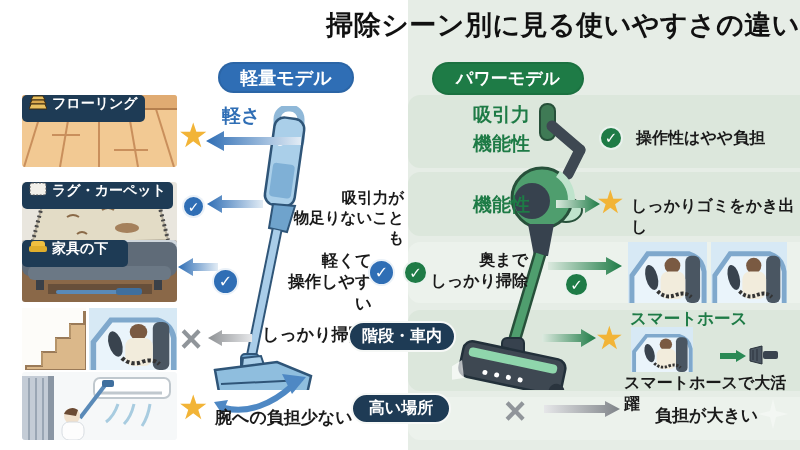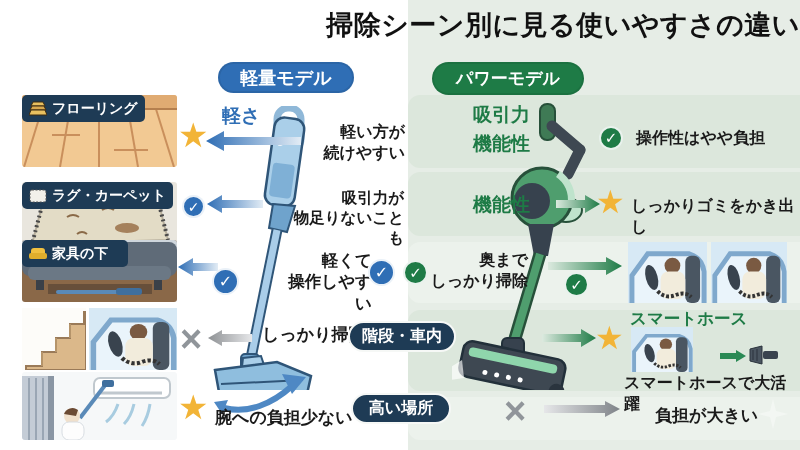--- a/index.html
+++ b/index.html
@@ -9,21 +9,21 @@
   
   .panel{left:408px;top:0;width:392px;height:450px;background:#e6ede6;}
   .band{left:408px;width:392px;border-radius:12px 0 0 12px;}
   .band.dark{background:#dce7dc;}
   .band.light{background:#ecf2ec;}
   
   .title{left:0;top:7px;width:800px;text-align:right;font-size:27px;font-weight:800;color:#111;letter-spacing:.5px;}
   
   .scene{left:22px;width:155px;border-radius:3px;overflow:hidden;}
   .scene svg{display:block;}
-  .scene-bar{display:flex;align-items:center;gap:5px;height:27px;padding:0 7px;background:#1e3b55;
+  .scene-bar{display:flex;align-items:flex-start;gap:5px;height:27px;padding:0 7px;background:#1e3b55;
              border-radius:5px;color:#fff;font-size:14px;font-weight:800;position:absolute;top:0;left:0;white-space:nowrap;}
   
   .pill{display:flex;align-items:center;justify-content:center;color:#fff;font-weight:800;border:2px solid rgba(0,0,0,.08);box-sizing:border-box;}
   .pill-blue{background:#2f6eb5;border-radius:17px;font-size:18px;}
   .pill-green{background:#1e7b46;border-radius:18px;font-size:17px;}
   .navy-badge{display:flex;align-items:center;justify-content:center;background:#1e3b55;color:#fff;
               font-size:16px;font-weight:800;border-radius:16px;border:2px solid #f6f8f6;box-sizing:border-box;white-space:nowrap;}
   
   .check{border-radius:50%;display:flex;align-items:center;justify-content:center;color:#fff;font-weight:900;
          border:2px solid rgba(255,255,255,.9);box-sizing:border-box;}
@@ -200,22 +200,20 @@
   <span class="abs star" style="left:178px;top:118px">★</span>
   <svg class="abs" style="left:206px;top:130px" width="95" height="22" viewBox="0 0 95 22">
     <defs>
         <linearGradient id="gb1" x1="0" y1="0" x2="1" y2="0">
           <stop offset="0" stop-color="#2f6eb5"></stop>
           <stop offset="1" stop-color="#e2ecf5"></stop>
         </linearGradient>
       </defs>
     <path d="M0,11 L18,1 L18,7 L95,7 L95,15 L18,15 L18,21 Z" fill="url(#gb1)"></path>
   </svg>
-  <div class="abs note ml ctr" style="left:305px;top:122px;width:100px;font-size:16px">軽い方が
-続けやすい</div>
 
   <div class="abs check check-blue" style="left:182px;top:195px;width:23px;height:23px;font-size:14px">
       <span>✓</span>
     </div>
   <svg class="abs" style="left:207px;top:194px" width="56" height="20" viewBox="0 0 56 20">
     <defs>
         <linearGradient id="gb2" x1="0" y1="0" x2="1" y2="0">
           <stop offset="0" stop-color="#2f6eb5"></stop>
           <stop offset="1" stop-color="#e2ecf5"></stop>
         </linearGradient>

